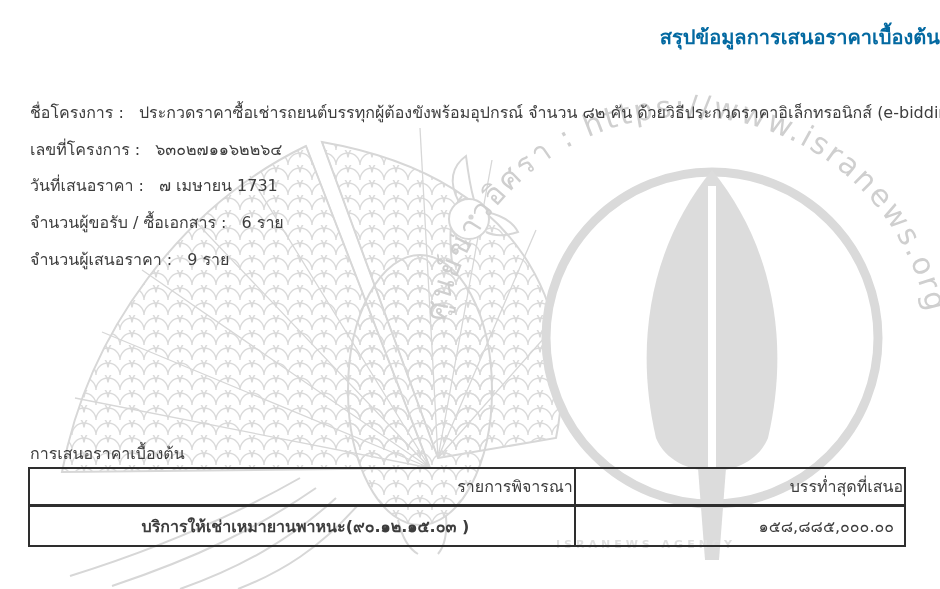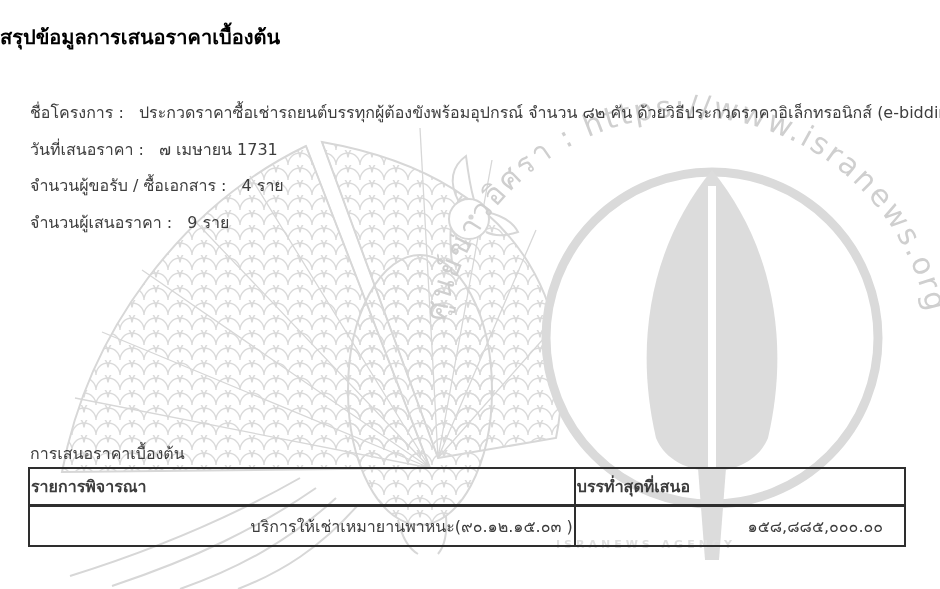--- a/index.html
+++ b/index.html
@@ -5,32 +5,32 @@
   html,body{margin:0;padding:0;background:#ffffff;}
   body{
     position:relative;width:940px;height:589px;overflow:hidden;
     font-family:"DejaVu Sans","Liberation Sans",sans-serif;
     color:#3d3d3d;
   }
   .watermark-layer{position:absolute;left:0;top:0;width:940px;height:589px;z-index:0;pointer-events:none;}
   .agency{position:absolute;left:556px;top:538px;z-index:0;font-size:11px;font-weight:bold;
           letter-spacing:4px;color:#e0e0e0;pointer-events:none;}
   .content{position:absolute;left:0;top:0;width:940px;height:589px;z-index:1;}
-  .title{margin-top:21px;text-align:left;font-size:20px;font-weight:bold;color:#000000;}
+  .title{margin-top:21px;text-align:right;font-size:20px;font-weight:bold;color:#0369a1;}
   .fields{position:absolute;top:100px;left:30px;right:15px;}
   .frow{height:36.7px;font-size:16px;white-space:nowrap;}
   .frow .lbl{margin-right:15px;}
   .section-heading{position:absolute;top:441px;left:30px;font-size:16px;text-align:center;}
   table.bid{position:absolute;top:467px;left:28px;width:878px;border-collapse:collapse;
             font-size:16px;background:transparent;}
   table.bid th,table.bid td{border:2px solid #2e2e2e;}
-  table.bid th{font-weight:bold;height:33px;border-bottom-width:3px;text-align:left;}
+  table.bid th{font-weight:normal;height:33px;border-bottom-width:3px;text-align:right;}
   table.bid td{height:36px;}
-  td.item{text-align:right;padding-left:8px;}
-  td.price{text-align:right;padding-right:21px;}
+  td.item{text-align:center;padding-left:8px;font-weight:bold;}
+  td.price{text-align:right;padding-right:10px;}
   .c1{width:62.3%;}
   .c2{width:37.7%;}
 </style>
 </head>
 <body>
 
 <svg class="watermark-layer" viewBox="0 0 940 589" width="940" height="589" aria-hidden="true">
   <defs>
     <pattern id="scales" width="24" height="15" patternUnits="userSpaceOnUse">
       <path d="M0 15 a12 12 0 0 1 24 0" fill="none" stroke="#dadada" stroke-width="1.4"></path>
@@ -76,24 +76,27 @@
 
 <div class="content">
 
   <div class="title">สรุปข้อมูลการเสนอราคาเบื้องต้น</div>
 
   <div class="fields">
     <div class="frow">
       <span class="lbl">ชื่อโครงการ :</span><span>ประกวดราคาซื้อเช่ารถยนต์บรรทุกผู้ต้องขังพร้อมอุปกรณ์ จำนวน ๘๒ คัน ด้วยวิธีประกวดราคาอิเล็กทรอนิกส์ (e-bidding)</span>
     </div>
     <div class="frow">
+      <span class="lbl">เลขที่โครงการ :</span><span>๖๓๐๒๗๑๑๖๒๒๖๔</span>
+    </div>
+    <div class="frow">
       <span class="lbl">วันที่เสนอราคา :</span><span>๗ เมษายน 1731</span>
     </div>
     <div class="frow">
-      <span class="lbl">จำนวนผู้ขอรับ / ซื้อเอกสาร :</span><span>4 ราย</span>
+      <span class="lbl">จำนวนผู้ขอรับ / ซื้อเอกสาร :</span><span>6 ราย</span>
     </div>
     <div class="frow">
       <span class="lbl">จำนวนผู้เสนอราคา :</span><span>9 ราย</span>
     </div>
   </div>
 
   <div class="section-heading">การเสนอราคาเบื้องต้น</div>
 
   <table class="bid">
     <thead>

